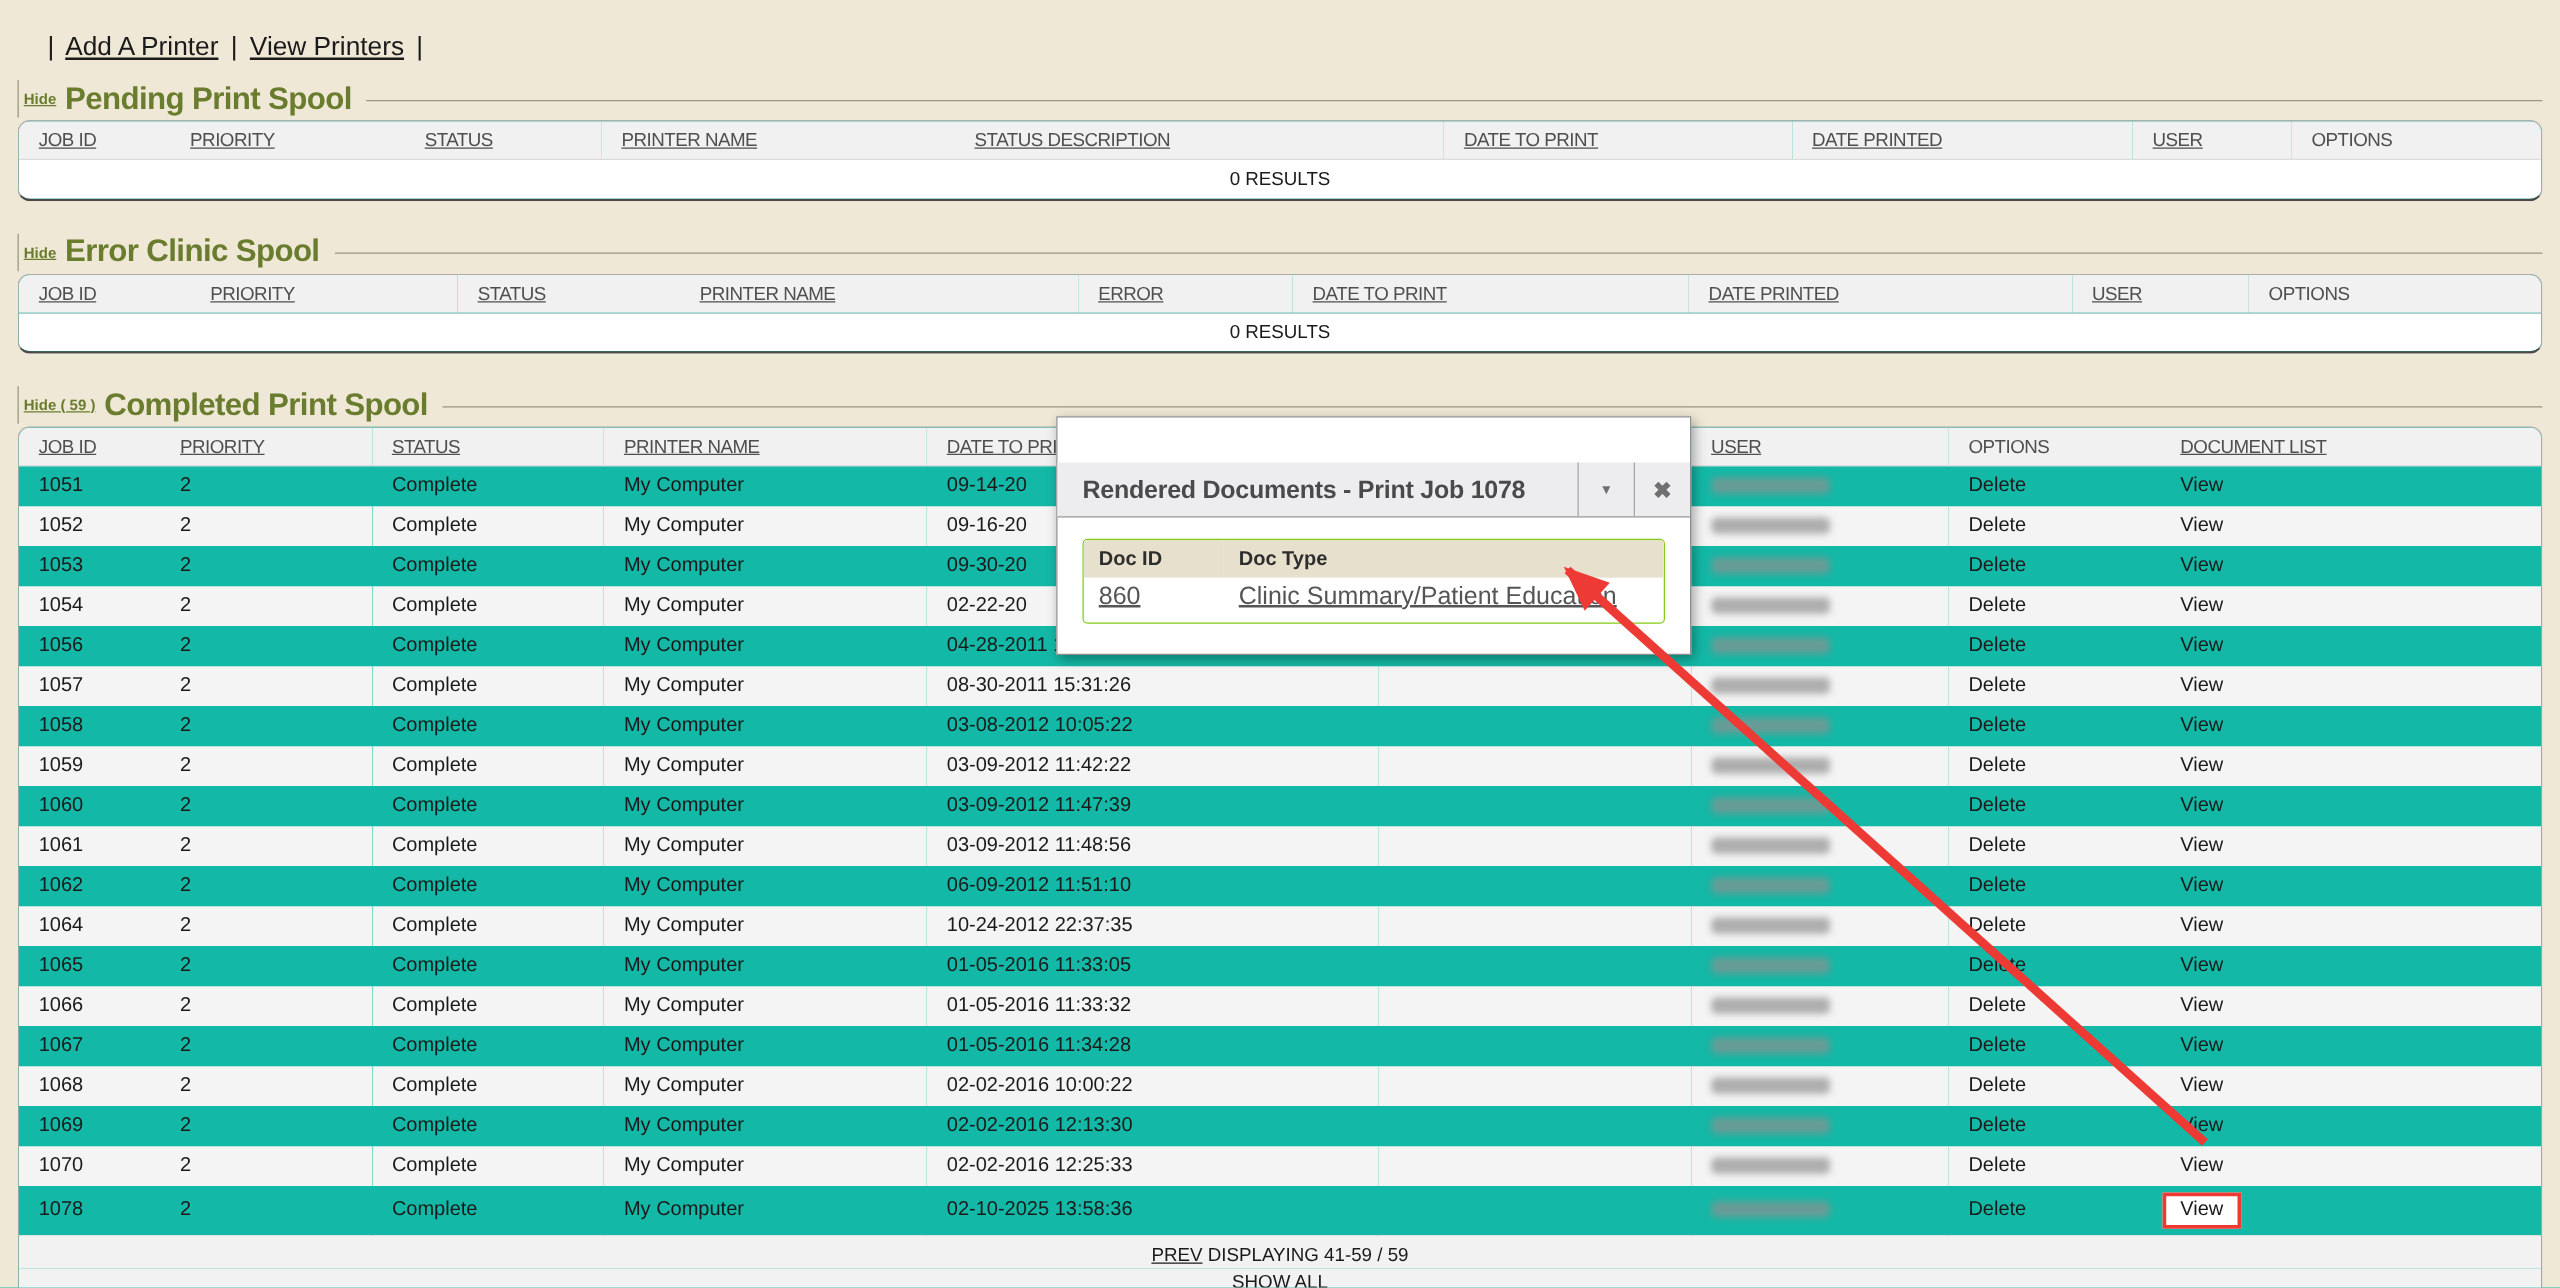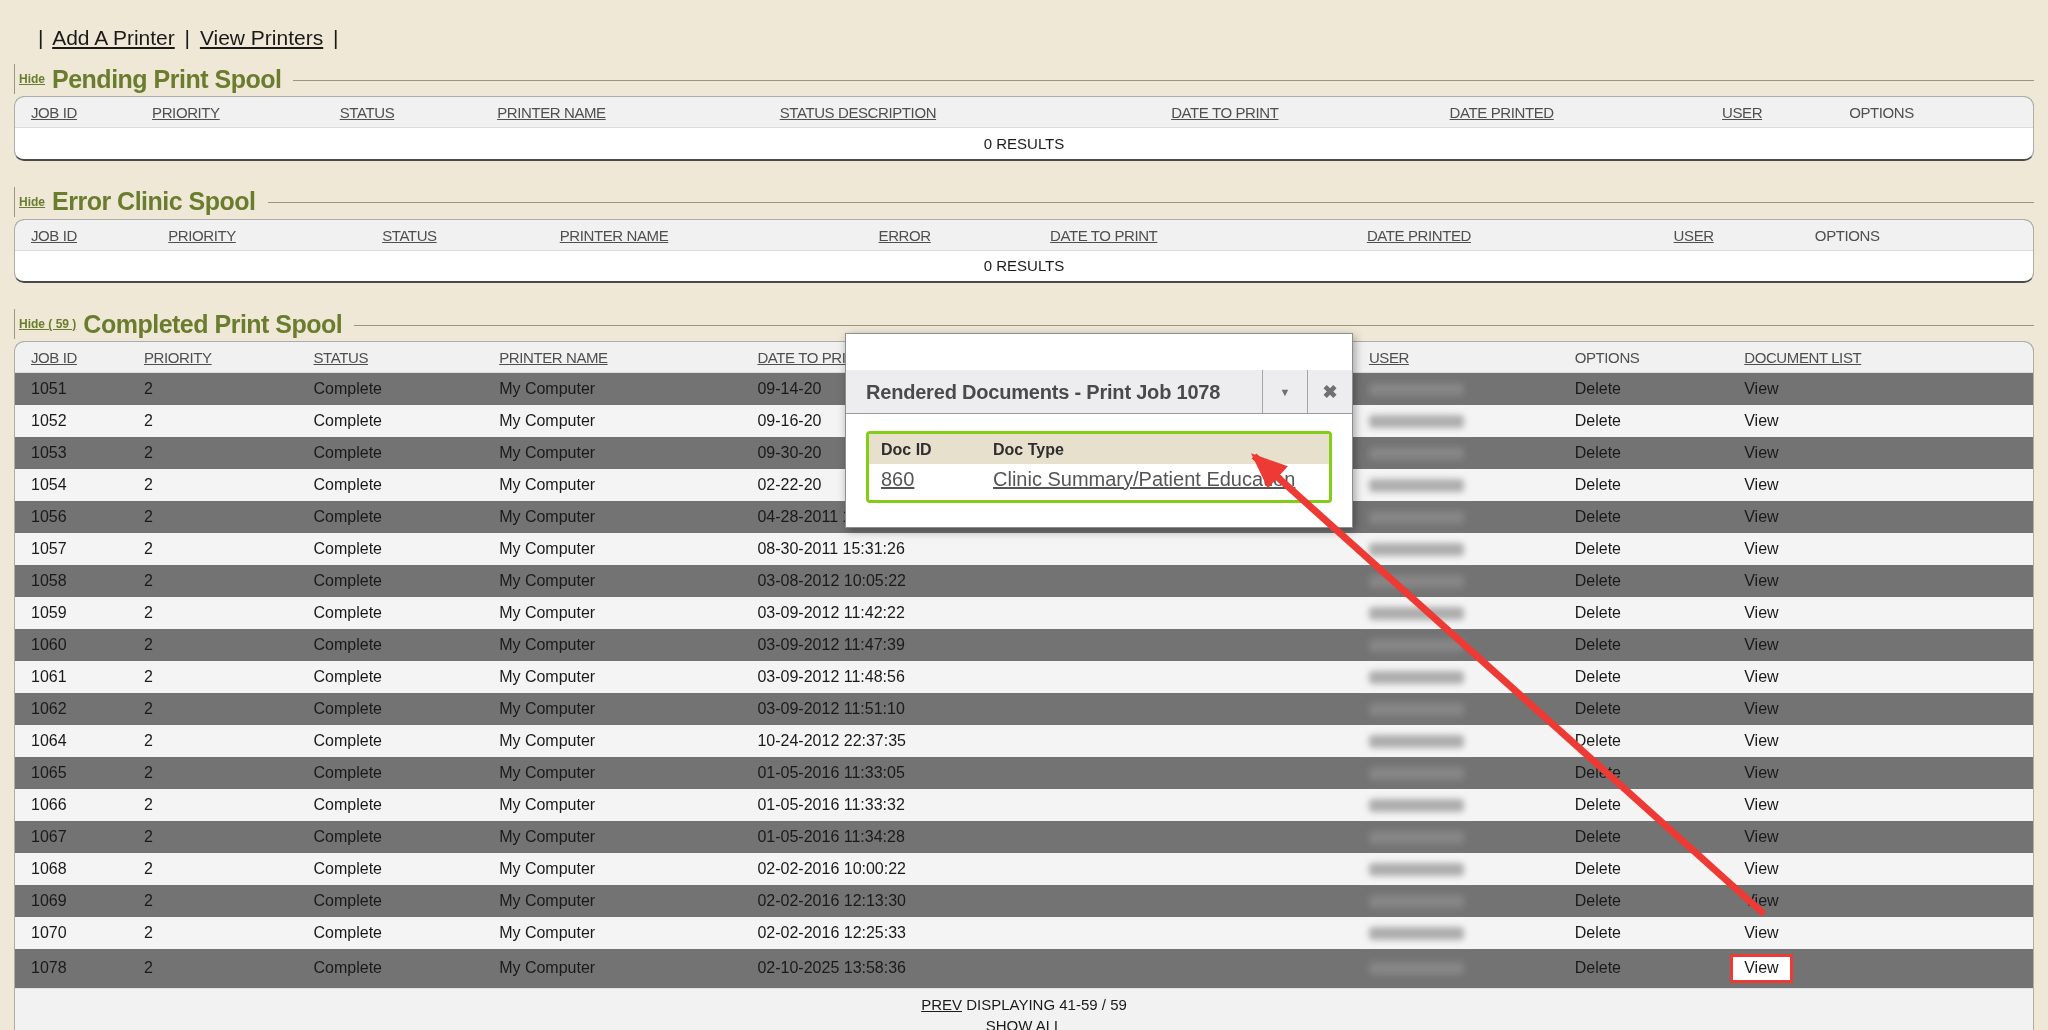--- a/index.html
+++ b/index.html
@@ -26,21 +26,21 @@
     color: #6a7c2e; font-weight: bold;
     border-left: 1px solid #98987e; padding-left: 4px;
     margin-bottom: 2px; height: 30px;
   }
   .hide-link { font-size: 12px; color: #6a7c2e; font-weight: bold; text-decoration: underline; margin-right: 7px; white-space: nowrap; }
   .title-text { font-size: 25px; letter-spacing: -0.5px; white-space: nowrap; }
   .title-rule { flex: 1; height: 1px; background: #98987e; margin-left: 12px; margin-top: 2px; }
 
   
   .tbl-wrap {
-    background: #737373;
+    background: #14b8a6;
     border: 1px solid #adadad;
     border-bottom: 2px solid #4a4a4a;
     border-radius: 10px;
     overflow: hidden;
   }
   table { width: 100%; border-collapse: collapse; table-layout: fixed; }
   thead tr { background: #f1f1f1; }
   th {
     text-align: left; font-size: 15px; font-weight: normal;
     color: #4f4f4f; text-transform: uppercase; letter-spacing: -0.4px;
@@ -82,21 +82,21 @@
     background: #fff; border: 1px solid #8e8e8e;
     box-shadow: 2px 3px 9px rgba(0,0,0,0.35);
     z-index: 30;
   }
   .modal-header { display: flex; align-items: stretch; background: #ededf0; border-bottom: 1px solid #9a9a9a; height: 44px; margin-top: 36px; }
   .modal-title { flex: 1; font-size: 20px; font-weight: bold; color: #4a4a4a; padding: 11px 0 0 20px; letter-spacing: -0.2px; white-space: nowrap; }
   .modal-btn { width: 45px; border-left: 1px solid #a5a5a5; display: flex; align-items: center; justify-content: center; color: #707070; }
   .modal-btn .tri { font-size: 11px; }
   .modal-btn .xg { font-size: 18px; font-weight: bold; }
   .modal-body { padding: 17px 20px 24px 20px; }
-  .doc-box { border: 3px solid #84cc16; border-radius: 4px; overflow: hidden; }
+  .doc-box { border: 1px solid #84cc16; border-radius: 4px; overflow: hidden; }
   .doc-table { width: 100%; border-collapse: collapse; table-layout: fixed; }
   .doc-table th {
     background: #e6e0cc; color: #2e2e2e; font-weight: bold; font-size: 16px;
     text-transform: none; letter-spacing: 0; padding: 6px 12px 5px 12px; border: none; height: 30px;
   }
   .doc-table td { padding: 4px 12px 9px 12px; height: 28px; }
   .doc-table a { color: #555; text-decoration: underline; font-size: 20px; }
 
   
   .annotation-svg { position: absolute; left: 0; top: 0; z-index: 40; pointer-events: none; }
@@ -335,21 +335,21 @@
             <td></td>
             <td><span class="redact"></span></td>
             <td><a href="#" class="action-link">Delete</a></td>
             <td><a href="#" class="action-link">View</a></td>
           </tr>
           <tr>
             <td>1062</td>
             <td>2</td>
             <td>Complete</td>
             <td>My Computer</td>
-            <td>03-09-2012 11:51:10</td>
+            <td>06-09-2012 11:51:10</td>
             <td></td>
             <td><span class="redact"></span></td>
             <td><a href="#" class="action-link">Delete</a></td>
             <td><a href="#" class="action-link">View</a></td>
           </tr>
           <tr>
             <td>1064</td>
             <td>2</td>
             <td>Complete</td>
             <td>My Computer</td>

